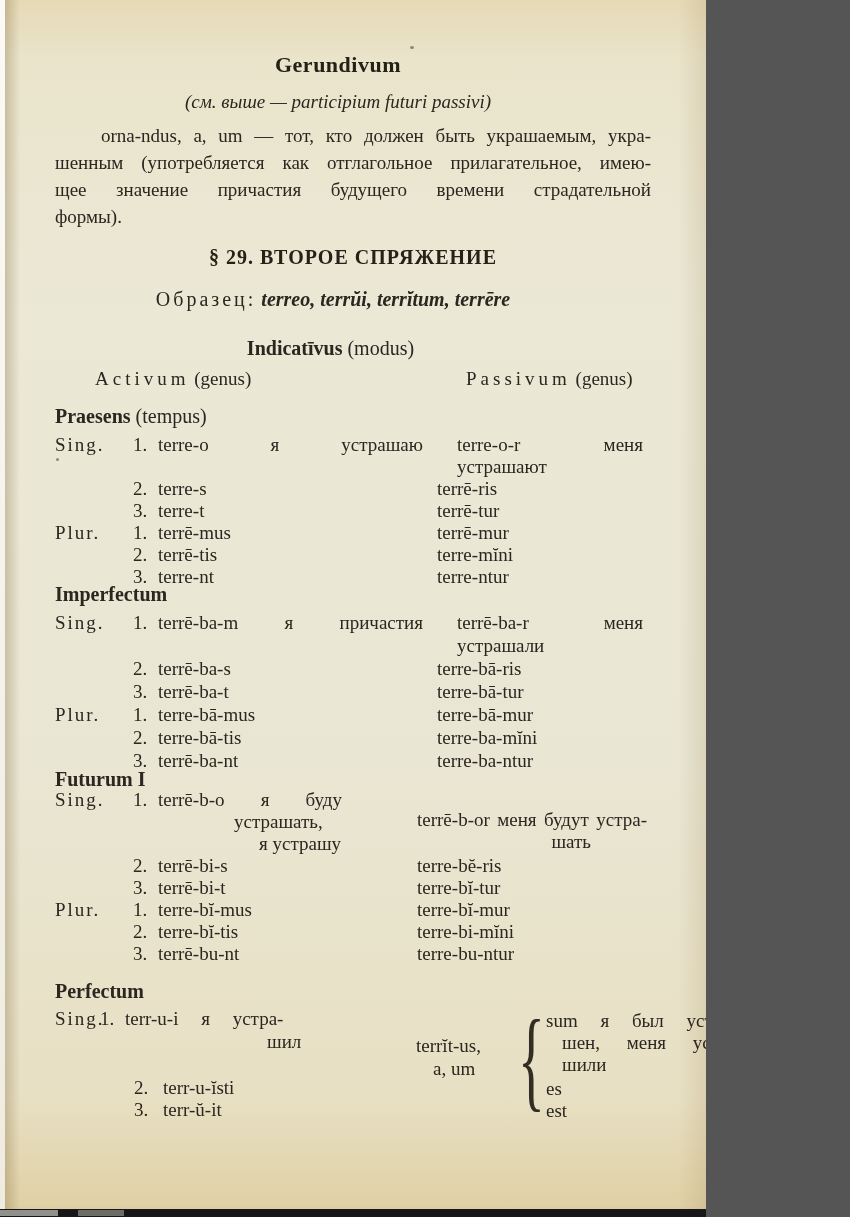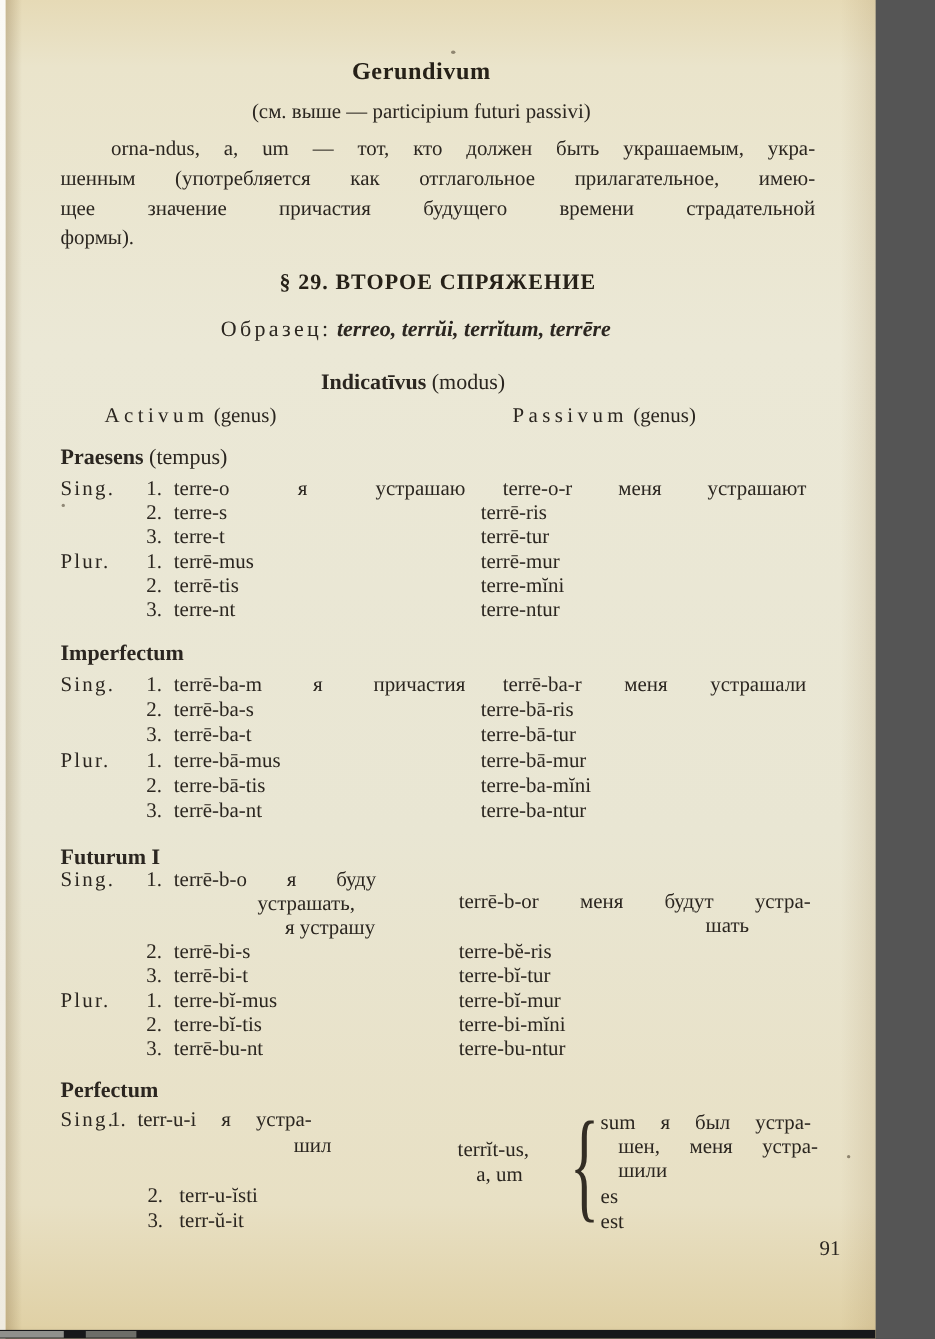--- a/index.html
+++ b/index.html
@@ -1,17 +1,17 @@
 <!DOCTYPE html>
 <html><head>
 <meta charset="utf-8">
 <style>
   html,body{margin:0;padding:0;background:#555;}
   .page{
-    position:relative; width:796px; height:1217px; overflow:hidden;
+    position:relative; width:706px; height:1217px; overflow:hidden;
     font-family:"Liberation Serif","DejaVu Serif",serif;
     color:#2b2620;
     background:
       linear-gradient(90deg, rgba(255,255,255,0) 96%, rgba(150,118,66,.16) 100%),
       linear-gradient(180deg, #e6dab6 0%, #eae4cb 5%, #ebe8d6 26%, #e9e6d3 62%, #e8e0c4 90%, #e0d1a6 99%, #d8c699 100%);
   }
   .edge-left{position:absolute;left:0;top:0;bottom:0;width:5px;
     background:linear-gradient(180deg,#fbfaf6,#efebe0);z-index:5;}
   .edge-left-shadow{position:absolute;left:5px;top:0;bottom:0;width:15px;
     background:linear-gradient(90deg,rgba(125,98,55,.30),rgba(125,98,55,0));z-index:4;}
@@ -20,21 +20,21 @@
   .bottom-band .s1{left:0;width:58px;background:#90908c;}
   .bottom-band .s2{left:78px;width:46px;background:#6d6d68;}
   .speck{position:absolute;border-radius:50%;background:rgba(70,58,42,.55);}
   .bold{font-weight:bold;}
   .ls2{letter-spacing:2px;}
   .ls3{letter-spacing:3px;text-align:center;}
   .ls4{letter-spacing:4px;}
 
   .title{position:absolute;top:52px;left:0;right:30px;margin:0;text-align:center;
     font-size:22px;font-weight:bold;letter-spacing:.5px;color:#262118;}
-  .subtitle{position:absolute;top:91px;left:0;right:30px;text-align:center;font-size:19px;}
+  .subtitle{position:absolute;top:91px;left:0;right:30px;text-align:center;font-size:19px;font-style:italic;}
   .para{position:absolute;top:122px;left:55px;right:55px;font-size:19px;}
   .pline{line-height:27px;white-space:nowrap;}
   .pline.just{white-space:normal;text-align:justify;text-align-last:justify;}
   .pline.indent{text-indent:46px;}
 
   .sec-heading{position:absolute;top:246px;left:0;right:0;margin:0;text-align:center;
     font-size:20px;font-weight:bold;letter-spacing:1px;color:#262118;}
   .example{position:absolute;top:288px;left:0;right:40px;text-align:center;font-size:20px;}
   .example .ex-forms{font-weight:bold;font-style:italic;}
   .mood{position:absolute;top:337px;left:0;right:45px;text-align:center;font-size:20px;}

